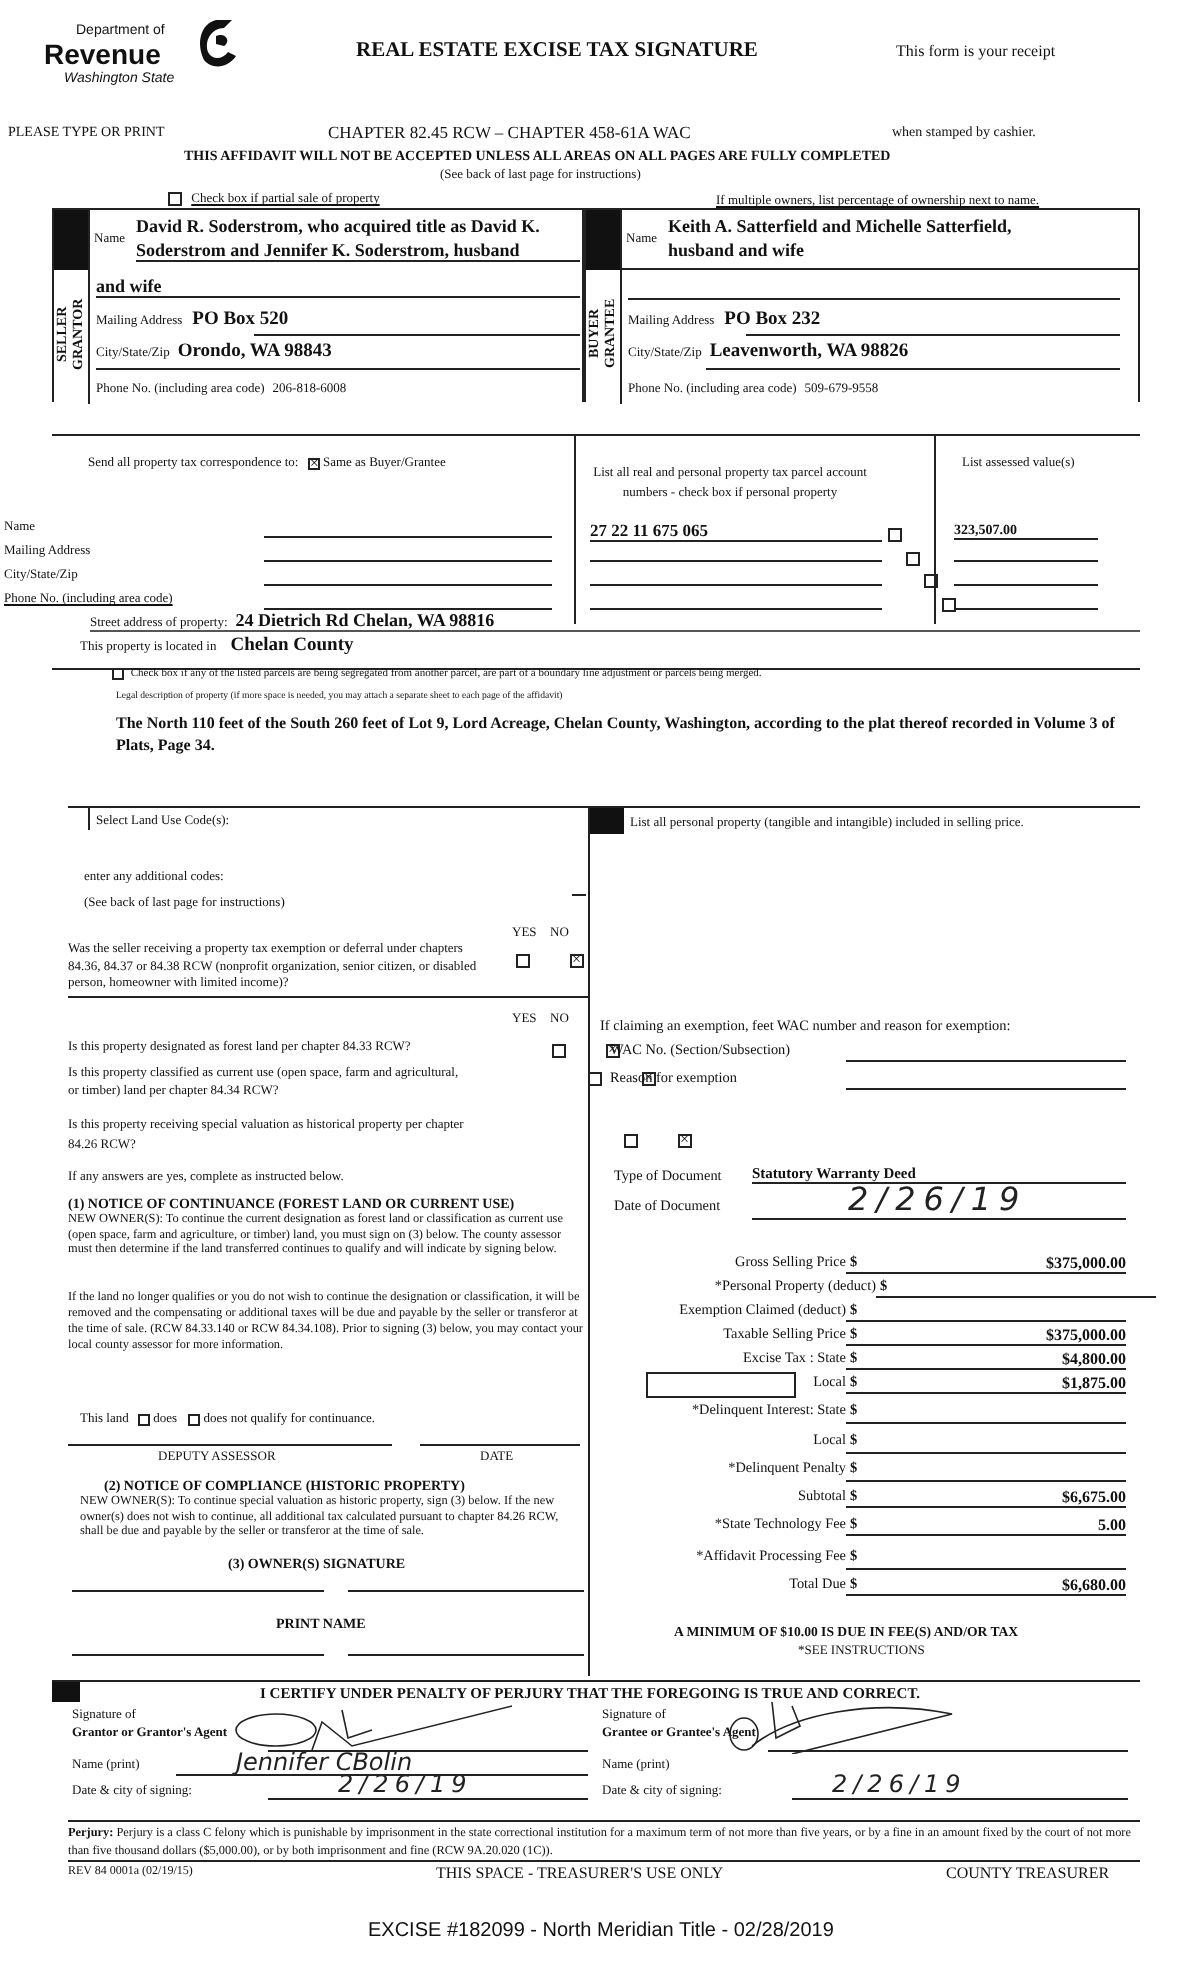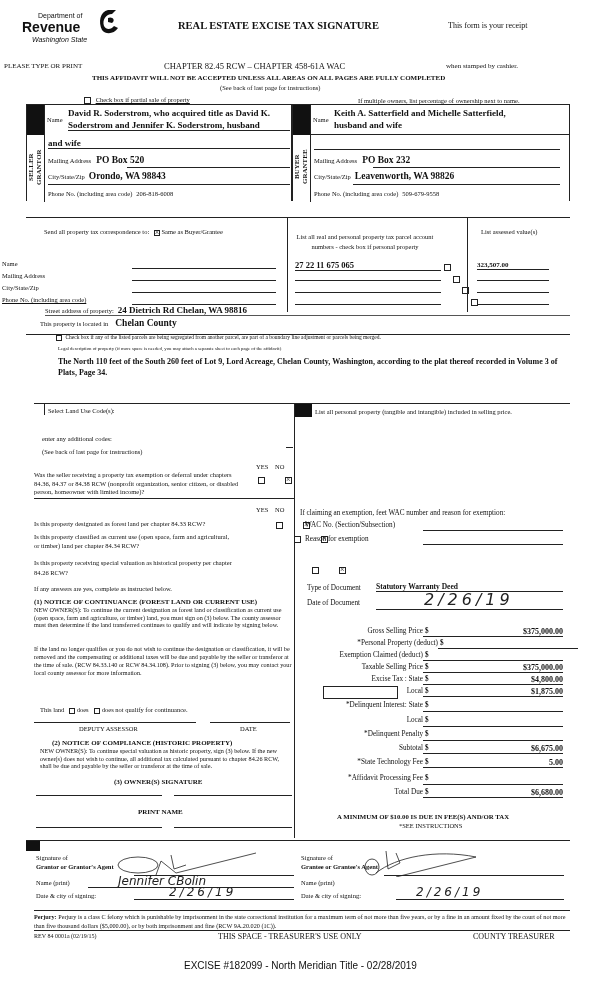--- a/index.html
+++ b/index.html
@@ -289,20 +289,21 @@
       <span class="abs b" style="left:130px;font-size:7.2px;">$</span>
       <span class="abs b line" style="left:128px;width:140px;text-align:right;font-size:8px;">$6,680.00</span>
     </div>
   </div>
   <div class="abs b" style="left:42px;top:410px;font-size:6.8px;">A MINIMUM OF $10.00 IS DUE IN FEE(S) AND/OR TAX</div>
   <div class="abs" style="left:104px;top:419px;font-size:6.5px;">*SEE INSTRUCTIONS</div>
 </div>
 
 <div class="abs" style="left:26px;top:840px;width:544px;height:70px;border-top:1.5px solid #222;">
   <div class="abs blk" style="left:0;top:0;width:14px;height:10px;"></div>
+  <div class="abs b" style="left:104px;top:1px;font-size:7.5px;">I CERTIFY UNDER PENALTY OF PERJURY THAT THE FOREGOING IS TRUE AND CORRECT.</div>
 
   <div class="abs sm" style="left:10px;top:12px;line-height:9px;">
     <span>Signature of</span><br><b>Grantor or Grantor's Agent</b>
   </div>
   <div class="abs line" style="left:108px;top:34px;width:160px;"></div>
   <svg class="abs" style="left:90px;top:10px;" width="150" height="30" viewBox="0 0 150 30">
     <ellipse cx="22" cy="14" rx="20" ry="8" fill="none" stroke="#222" stroke-width="0.8"></ellipse>
     <path d="M40 24 L45 10 L60 22 L140 2" fill="none" stroke="#222" stroke-width="0.8"></path>
     <path d="M55 4 L58 18 L70 14" fill="none" stroke="#222" stroke-width="0.8"></path>
   </svg>

